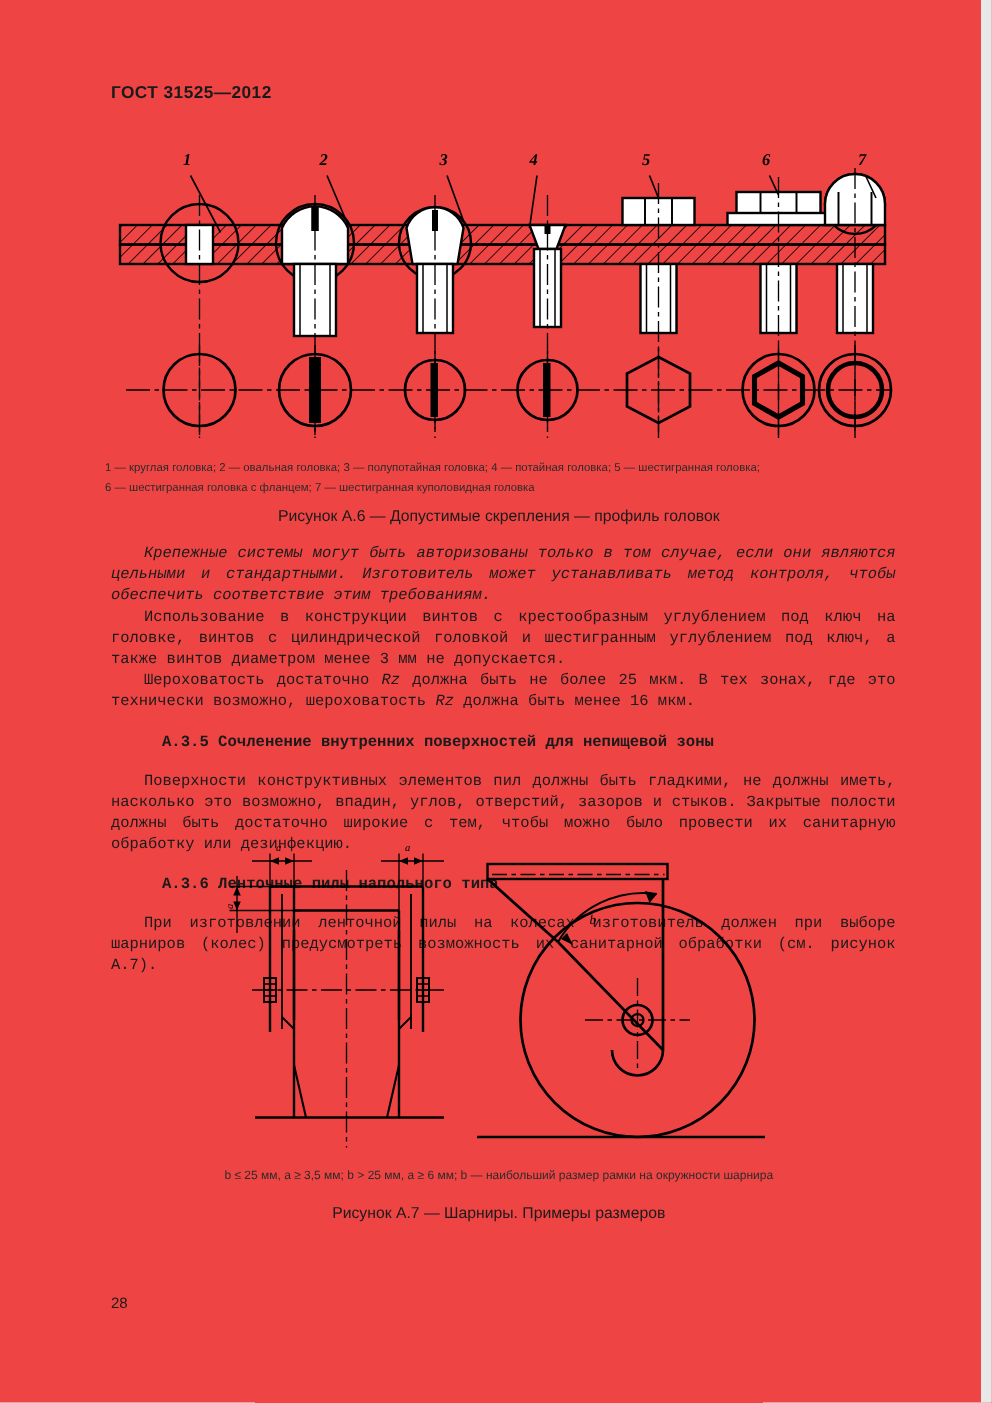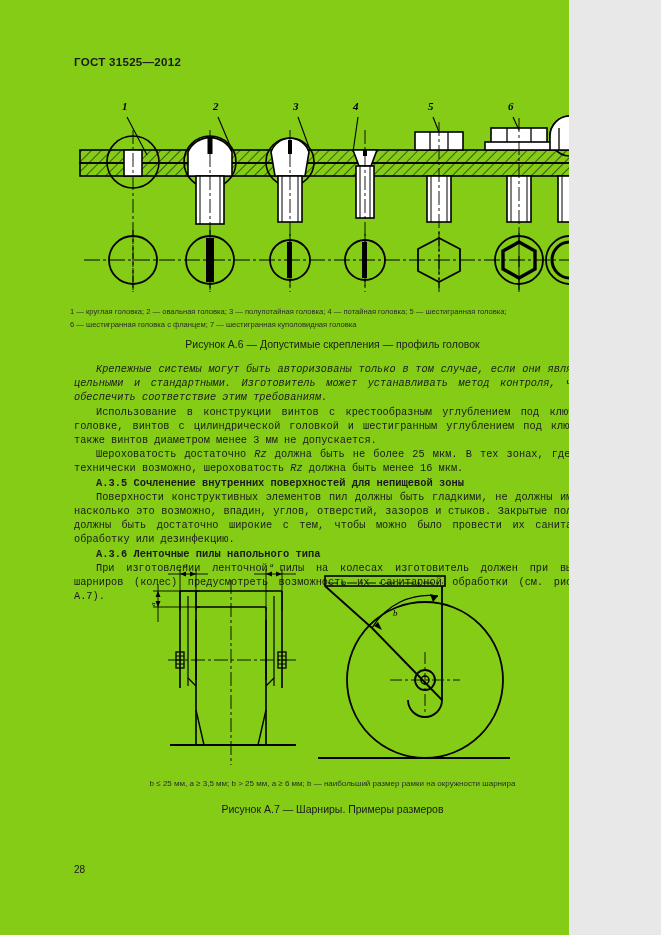--- a/index.html
+++ b/index.html
@@ -5,23 +5,23 @@
   html, body {
     margin: 0;
     padding: 0;
     background: #e8e8e8;
   }
   body {
     font-family: "Liberation Sans", sans-serif;
   }
   .page {
     position: relative;
-    width: 569px;
+    width: 654px;
     height: 935px;
-    background: #84cc16;
+    background: #ef4444;
     overflow: hidden;
     box-sizing: border-box;
   }
   .doc-header {
     position: absolute;
     left: 74px;
     top: 56px;
     font-size: 11.5px;
     font-weight: bold;
     letter-spacing: 0.3px;
@@ -66,21 +66,21 @@
     font-family: Liberation Mono, monospace;
   }
   .body-text p {
     margin: 0;
     text-indent: 22px;
   }
   .body-text p.italic {
     font-style: italic;
   }
   .body-text h4 {
-    margin: 0;
+    margin: 12px;
     font-size: 10.4px;
     font-weight: bold;
     text-indent: 22px;
     line-height: 14.2px;
   }
   .body-text em.term { font-style: italic; }
   .figure-a7 {
     position: absolute;
     left: 150px;
     top: 560px;

